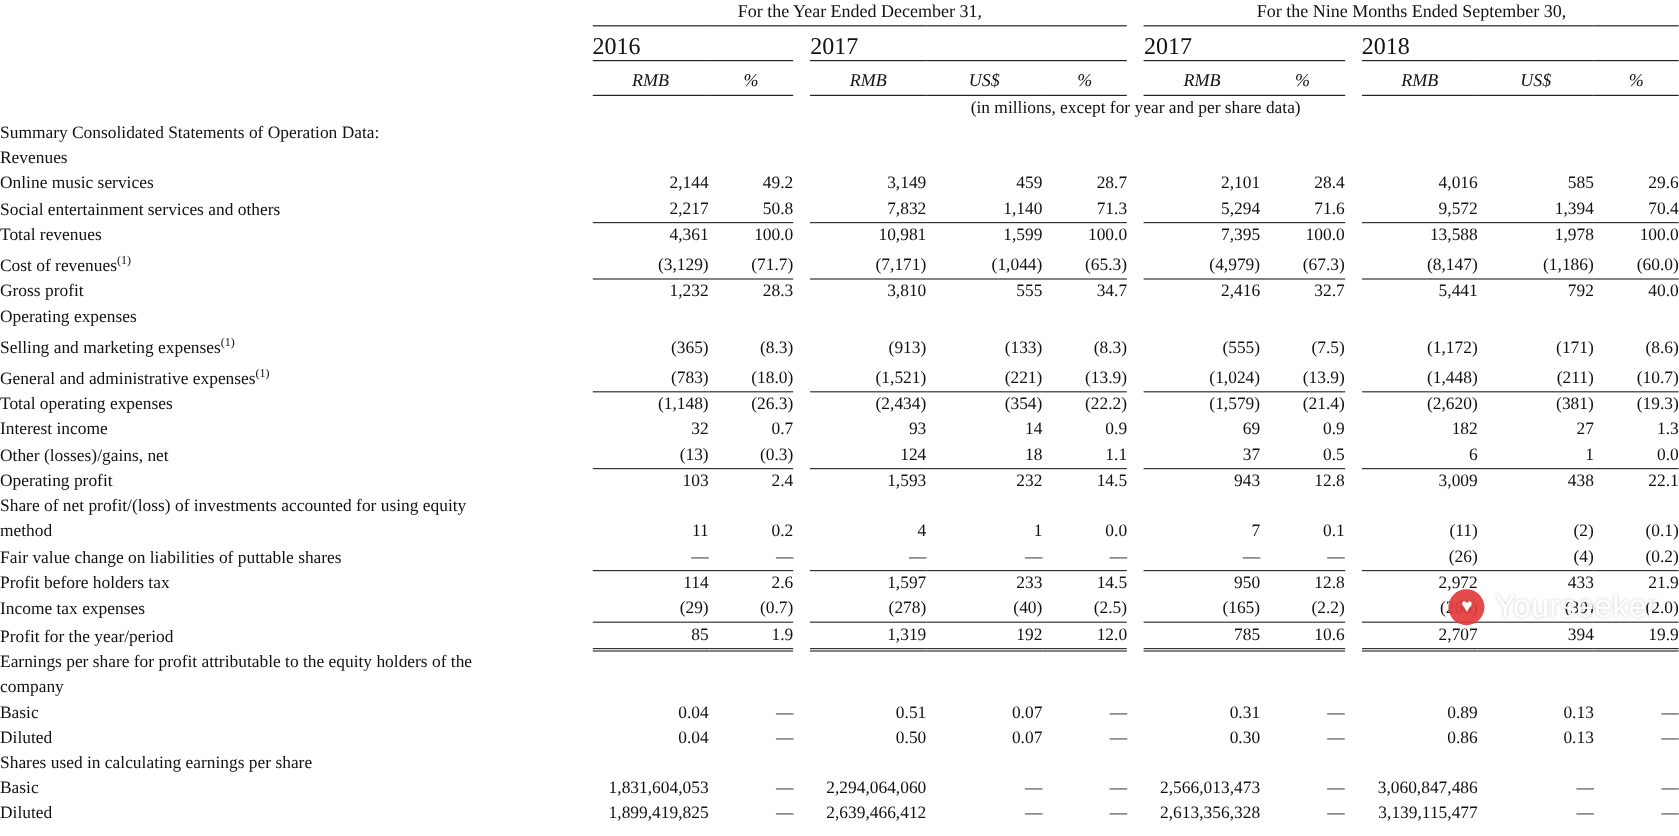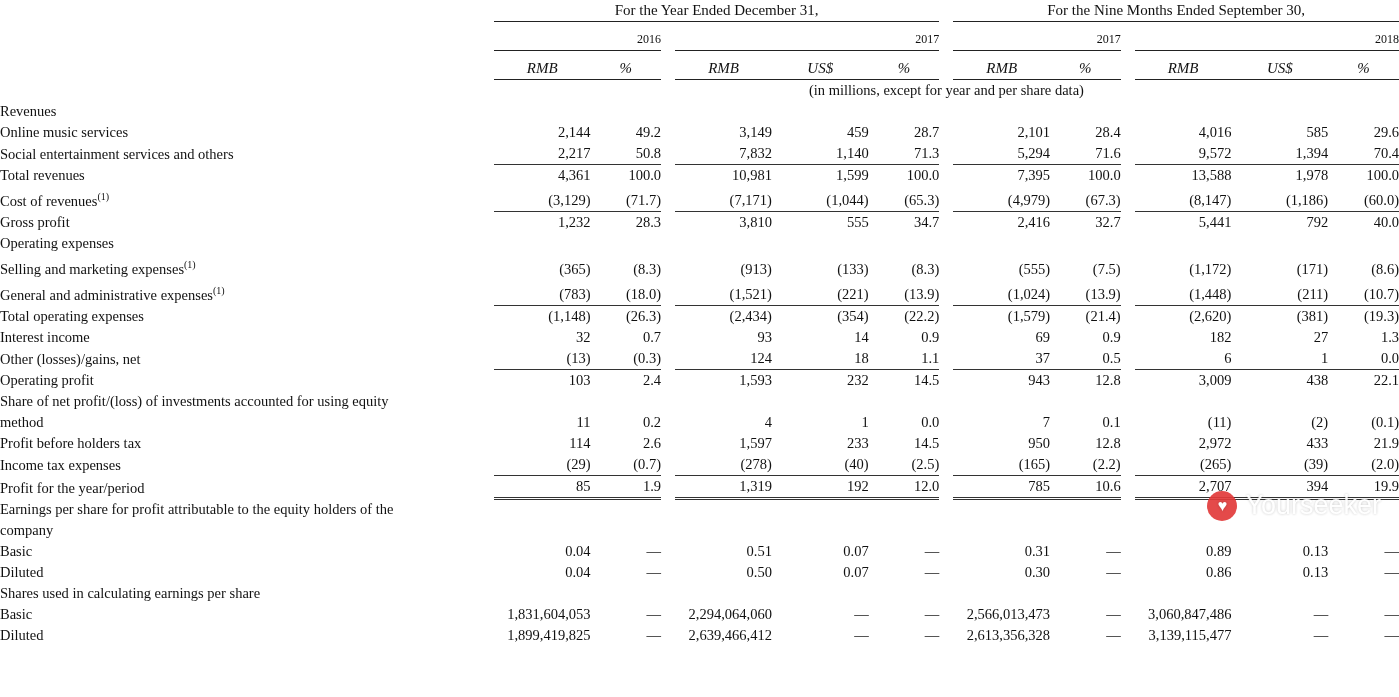--- a/index.html
+++ b/index.html
@@ -46,23 +46,23 @@
   .ind3 { padding-left: 60px; }
 
   .hdr-group {
     text-align: center;
     font-weight: bold;
     font-size: 15px;
     border-bottom: 1.2px solid #222;
     padding-bottom: 1px;
   }
   .hdr-year {
-    text-align: right;
+    text-align: left;
     font-weight: bold;
-    font-size: 12px;
+    font-size: 20px;
     border-bottom: 1.2px solid #222;
     padding-bottom: 1px;
   }
   .hdr-cur {
     text-align: center;
     font-weight: bold;
     font-size: 15px;
     border-bottom: 1.2px solid #222;
     padding-bottom: 1px;
     font-style: italic;
@@ -164,20 +164,36 @@
         <td class="hdr-cur">US$</td>
         <td class="hdr-cur">%</td>
       </tr>
       <tr>
         <td></td>
         <td class="hdr-units" colspan="13">(in millions, except for year and per share data)</td>
       </tr>
     </thead>
     <tbody id="table-body">
         <tr>
+          <td class="lbl bold">Summary Consolidated Statements of Operation Data:</td>
+          <td class="num bold"></td>
+          <td class="num bold"></td>
+          <td></td>
+          <td class="num bold"></td>
+          <td class="num bold"></td>
+          <td class="num bold"></td>
+          <td></td>
+          <td class="num bold"></td>
+          <td class="num bold"></td>
+          <td></td>
+          <td class="num bold"></td>
+          <td class="num bold"></td>
+          <td class="num bold"></td>
+        </tr>
+        <tr>
           <td class="lbl bold">Revenues</td>
           <td class="num bold"></td>
           <td class="num bold"></td>
           <td></td>
           <td class="num bold"></td>
           <td class="num bold"></td>
           <td class="num bold"></td>
           <td></td>
           <td class="num bold"></td>
           <td class="num bold"></td>
@@ -402,20 +418,36 @@
           <td class="num">4</td>
           <td class="num">1</td>
           <td class="num">0.0</td>
           <td></td>
           <td class="num">7</td>
           <td class="num">0.1</td>
           <td></td>
           <td class="num">(11)</td>
           <td class="num">(2)</td>
           <td class="num">(0.1)</td>
+        </tr>
+        <tr>
+          <td class="lbl">Fair value change on liabilities of puttable shares</td>
+          <td class="num rule-bot">—</td>
+          <td class="num rule-bot">—</td>
+          <td></td>
+          <td class="num rule-bot">—</td>
+          <td class="num rule-bot">—</td>
+          <td class="num rule-bot">—</td>
+          <td></td>
+          <td class="num rule-bot">—</td>
+          <td class="num rule-bot">—</td>
+          <td></td>
+          <td class="num rule-bot">(26)</td>
+          <td class="num rule-bot">(4)</td>
+          <td class="num rule-bot">(0.2)</td>
         </tr>
         <tr>
           <td class="lbl bold">Profit before holders tax</td>
           <td class="num bold">114</td>
           <td class="num bold">2.6</td>
           <td></td>
           <td class="num bold">1,597</td>
           <td class="num bold">233</td>
           <td class="num bold">14.5</td>
           <td></td>

